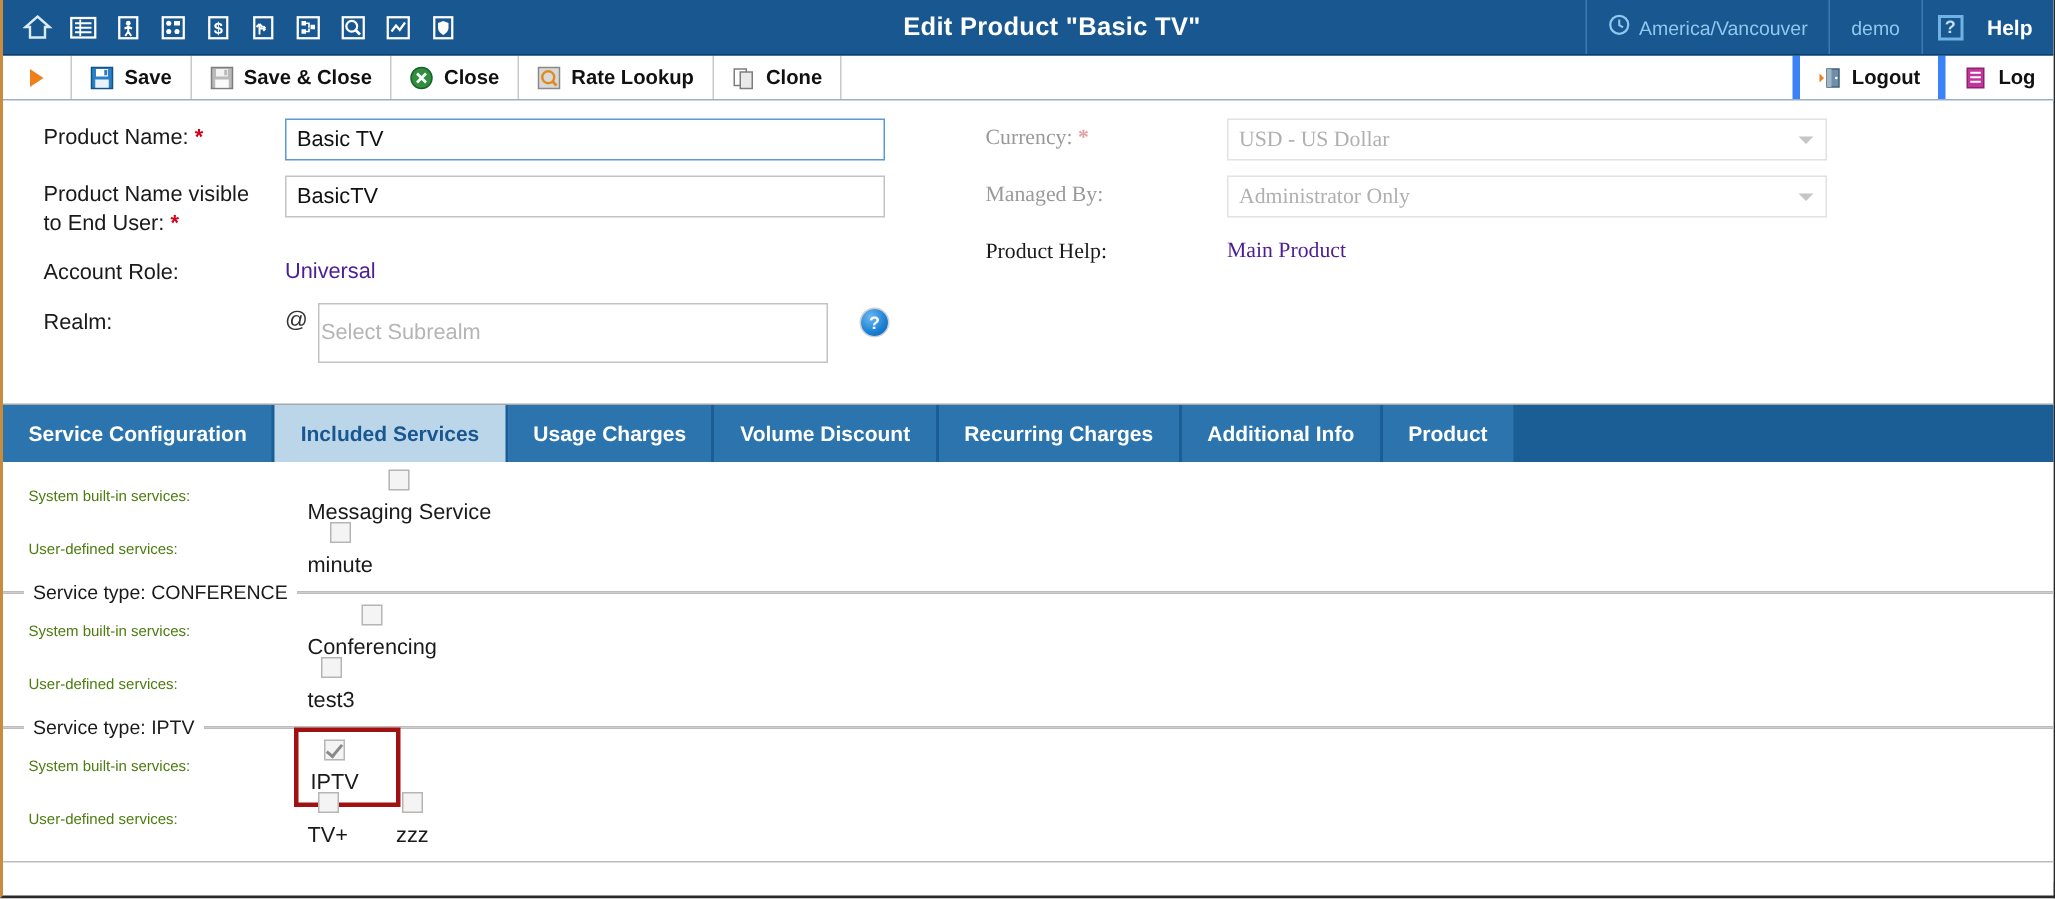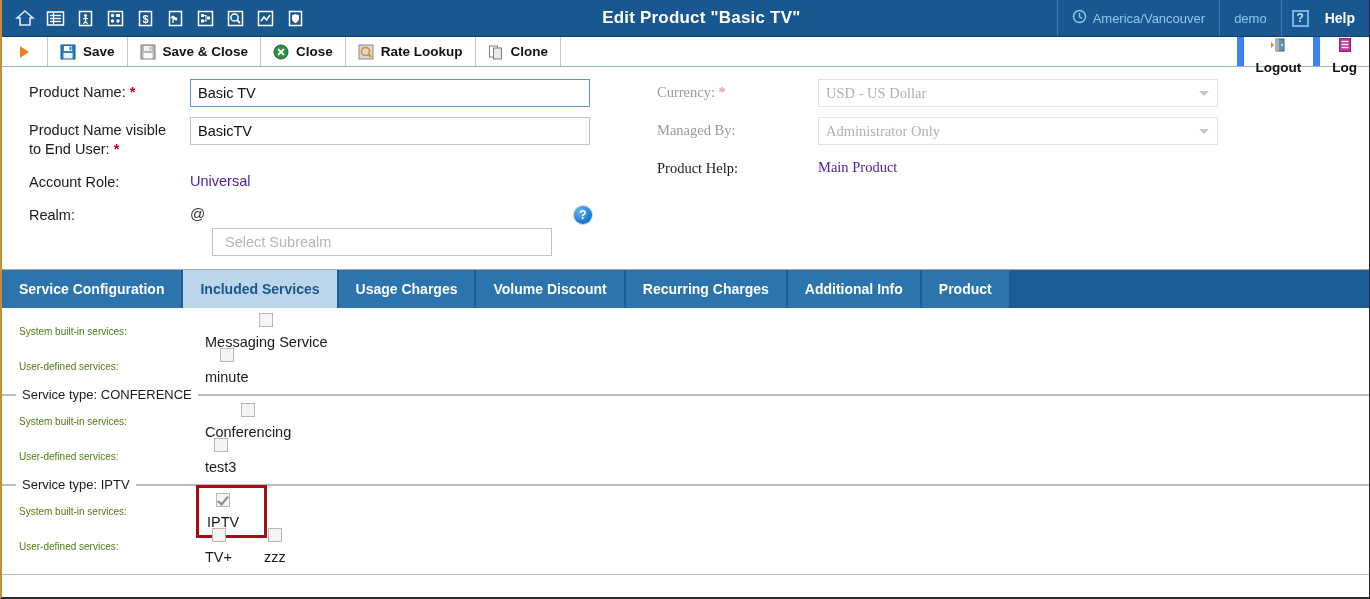--- a/index.html
+++ b/index.html
@@ -97,21 +97,21 @@
   .tb-btn {
     display: flex; align-items: center; gap: 7px;
     padding: 0 12px;
     border-right: 1px solid #c9c9c9;
     font-size: 13.5px; font-weight: bold; color: #111111;
     white-space: nowrap;
     cursor: default;
   }
   .tb-spacer { flex: 1; border-right: none; }
   .tb-right { display: flex; align-items: stretch; }
-  .tb-right .tb-btn { border-right: none; border-left: 7px solid #3b82f6; flex-direction: column; }
+  .tb-right .tb-btn { border-right: none; border-left: 5px solid #3b82f6; }
   .ic { width: 16px; height: 16px; display: block; }
 
   
   .form-area {
     position: relative;
     padding: 14px 0 0 0;
     height: 203px;
     border-bottom: 1px solid #a8a8a8;
   }
   .col-left { position: absolute; left: 0; top: 12px; width: 600px; }
@@ -158,28 +158,27 @@
     width: 0; height: 0;
     border-left: 5px solid transparent;
     border-right: 5px solid transparent;
     border-top: 5px solid #c6c6c6;
   }
   .at-sym {
     width: 22px; font-size: 15px; color: #333333;
     padding-top: 3px; text-align: left;
   }
   input.realm {
-    width: 340px; height: 28px;
+    width: 340px; height: 40px;
     border: 1px solid #c3c3c3;
-    padding: 0 12px;
+    padding: 0 1px;
     font-family: "Liberation Sans", sans-serif;
     font-size: 14.5px;
     background: #ffffff; color: #111;
     outline: none;
-    margin-top: 26px;
   }
   input.realm::placeholder { color: #b5b5b5; }
   .help-ic {
     width: 18px; height: 18px; border-radius: 50%;
     background: radial-gradient(circle at 35% 30%, #6cb9f0 0%, #1a7fd4 60%, #0f63ab 100%);
     color: #ffffff; font-size: 12px; font-weight: bold;
     display: flex; align-items: center; justify-content: center;
     margin-left: 22px; margin-top: 4px;
     box-shadow: 0 0 0 1px #cfcfcf;
   }

